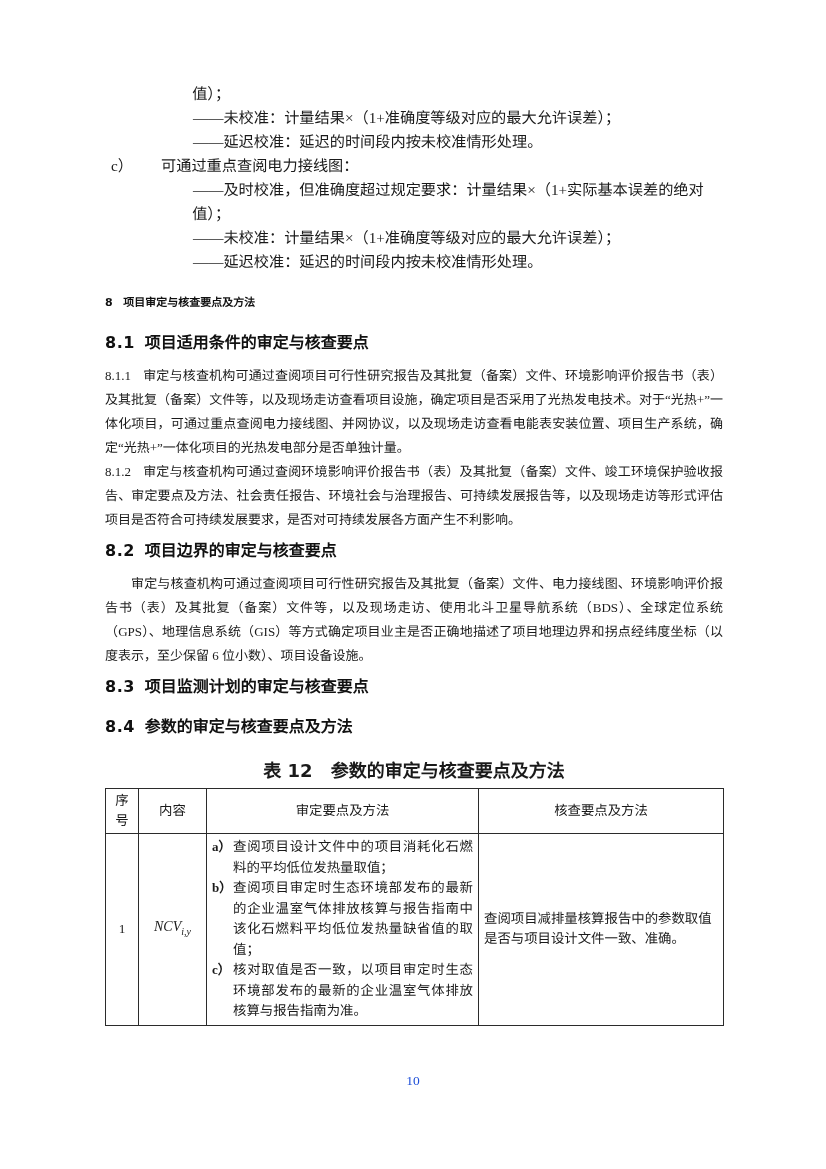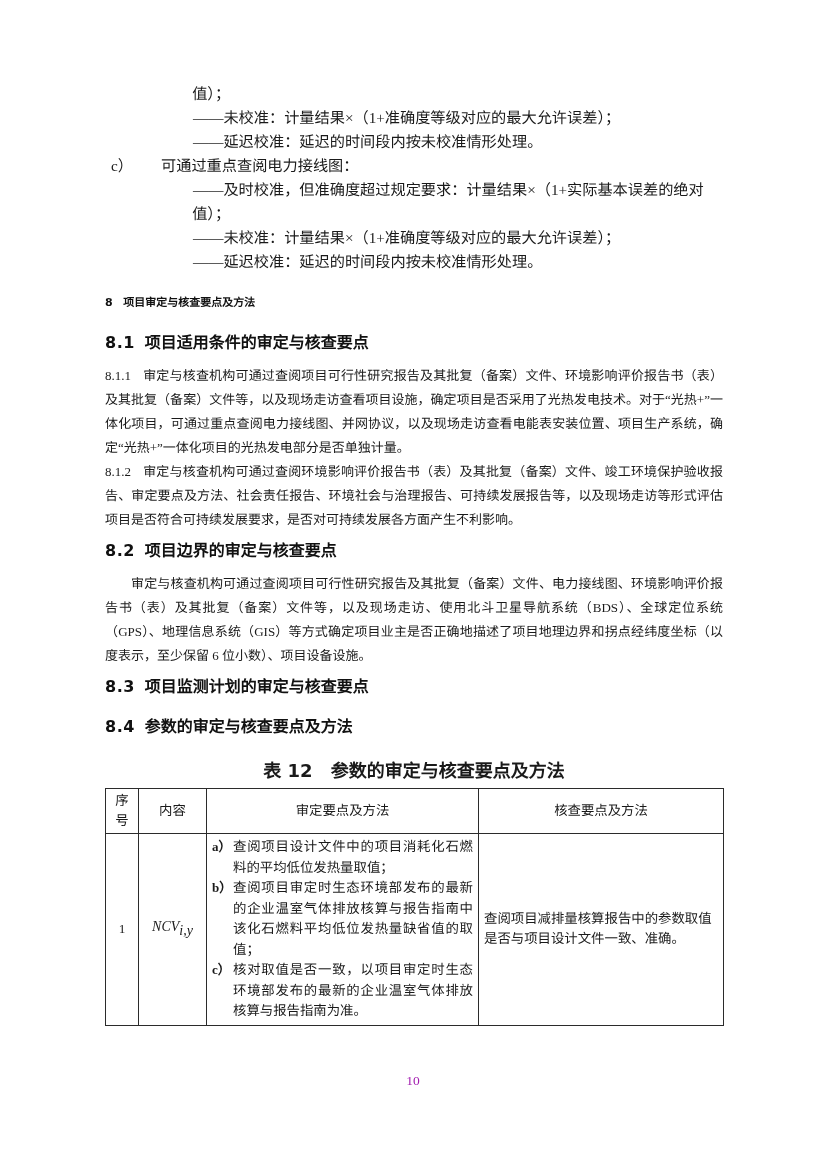--- a/index.html
+++ b/index.html
@@ -136,21 +136,21 @@
   td.cell-verify { vertical-align: middle; padding-left: 10px; padding-right: 8px; }
 
   .sym {
     font-family: "Liberation Serif", serif;
     font-style: italic;
     font-size: 14px;
     white-space: nowrap;
   }
   .sym sub {
     font-style: italic;
-    font-size: 14px;
+    font-size: 10px;
   }
 
   .tbl-list { margin: 0; }
   .tbl-list-item {
     display: flex;
     align-items: flex-start;
     line-height: 20.5px;
   }
   .tbl-list-item .m {
     flex: 0 0 21px;
@@ -167,21 +167,21 @@
 
   
   .page-number {
     position: absolute;
     left: 0;
     top: 1073px;
     width: 826px;
     text-align: center;
     font-size: 13.5px;
     font-family: "Liberation Serif", serif;
-    color: #a21caf;
+    color: #1d4ed8;
   }
 </style>
 </head>
 <body>
 
 <div class="page">
 
   <div class="content">
 
     <div>

